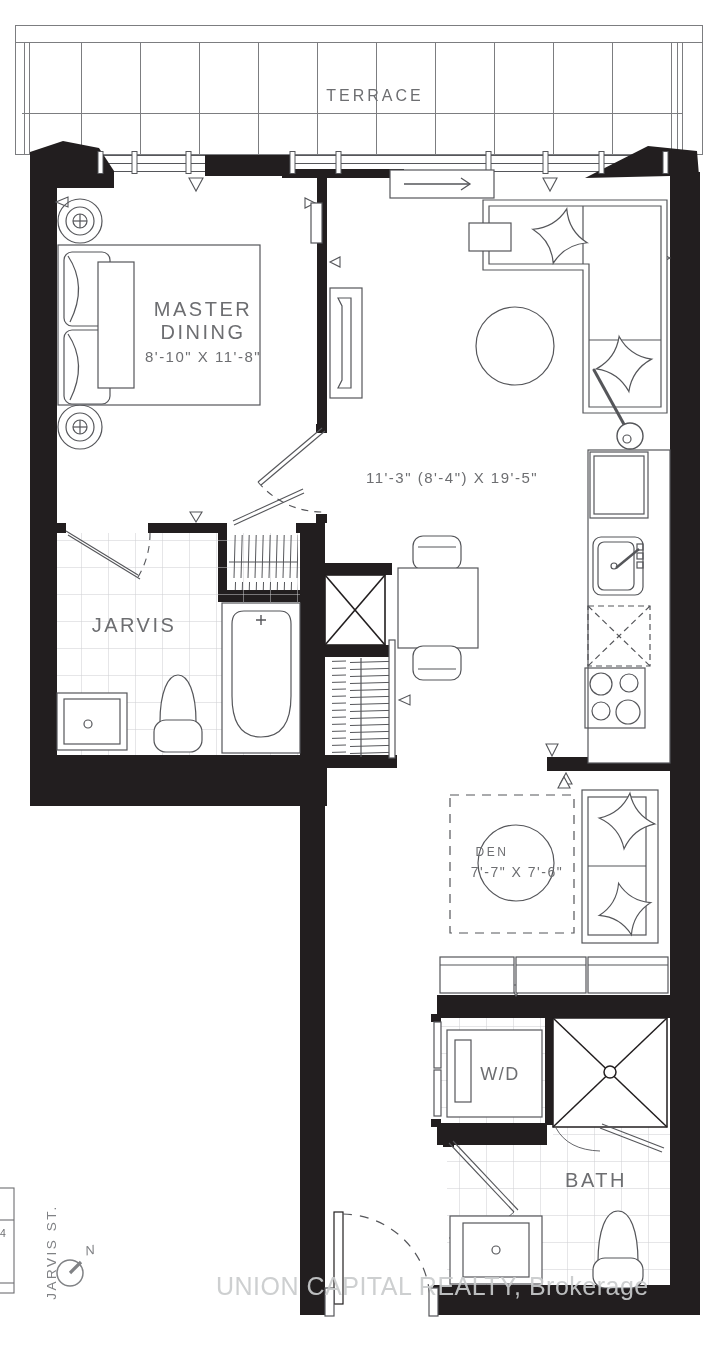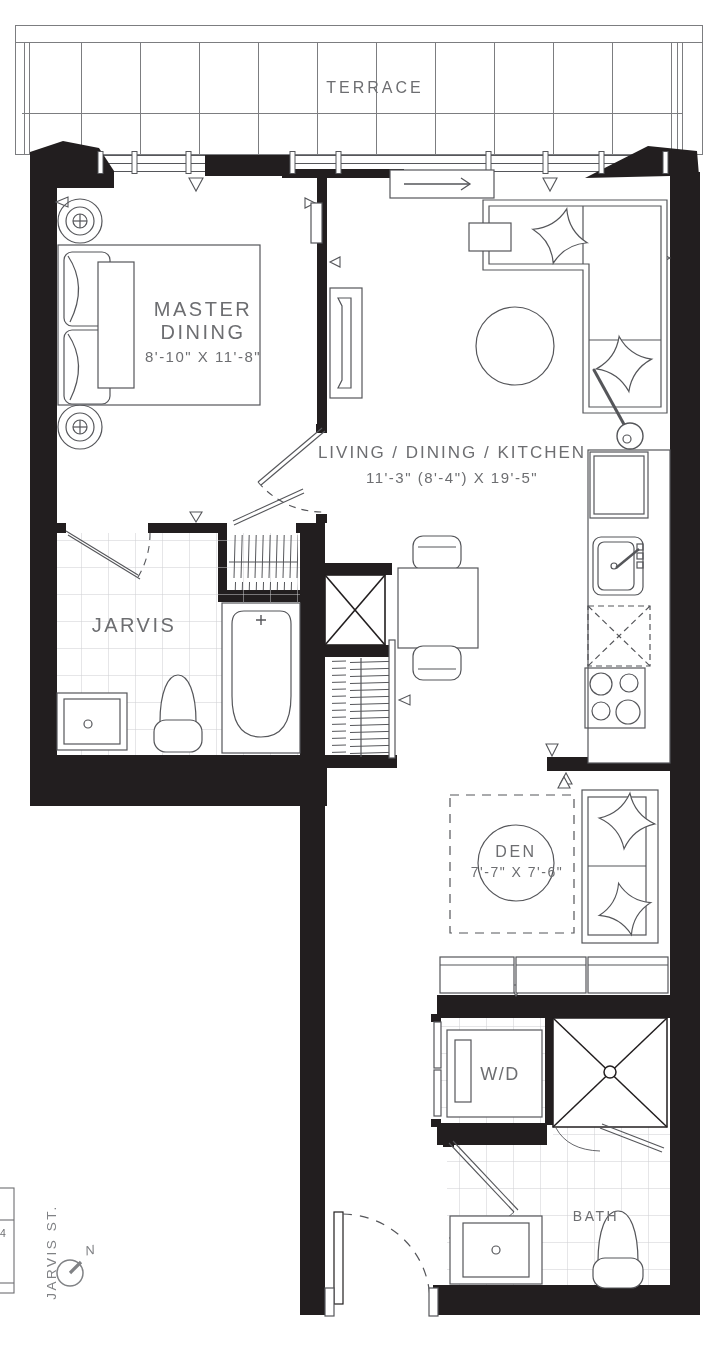--- a/index.html
+++ b/index.html
@@ -336,35 +336,35 @@
     <rect x="-10" y="1188" width="24" height="105" fill="#ffffff"></rect>
     <line x1="-10" y1="1220" x2="14" y2="1220"></line>
     <line x1="-10" y1="1283" x2="14" y2="1283"></line>
     <g stroke="#808285">
       <circle cx="70" cy="1273" r="13" stroke-width="1.5"></circle>
       <line x1="70" y1="1273" x2="81" y2="1262" stroke-width="3.2"></line>
     </g>
   </g>
 </svg>
 
-  <div class="label room" style="left:375px;top:88px;font-size:16px;letter-spacing:3px;">TERRACE</div>
+  <div class="label room" style="left:375px;top:96px;font-size:16px;letter-spacing:3px;">TERRACE</div>
 
   <div class="label room" style="left:203px;top:309px;">MASTER</div>
   <div class="label room" style="left:203px;top:332px;">DINING</div>
   <div class="label dims" style="left:203px;top:356px;">8'-10" X 11'-8"</div>
 
-  <div class="label room" style="left:452px;top:453px;font-size:17px;letter-spacing:2px;">LIVING / DINING / KITCHEN</div>
   <div class="label dims" style="left:452px;top:477px;">11'-3" (8'-4") X 19'-5"</div>
 
   <div class="label room" style="left:134px;top:625px;">JARVIS</div>
 
-  <div class="label room" style="left:516px;top:852px;font-size:16px;">DEN</div>
+  <div class="label room" style="left:492px;top:852px;font-size:12px;">DEN</div>
   <div class="label dims" style="left:517px;top:872px;font-size:14px;">7'-7" X 7'-6"</div>
 
   <div class="label small" style="left:500px;top:1074px;">W/D</div>
 
-  <div class="label room" style="left:596px;top:1180px;font-size:14px;margin-top:36px;">BATH</div>
+  <div class="label room" style="left:596px;top:1180px;font-size:20px;">BATH</div>
 
   <div class="label street" style="left:51px;top:1252px;">JARVIS ST.</div>
   <div class="label north" style="left:90px;top:1250px;">N</div>
   <div class="label unit" style="left:3px;top:1233px;">4</div>
 
+  <div class="watermark">UNION CAPITAL REALTY, Brokerage</div>
 </div>
 
 </body></html>

